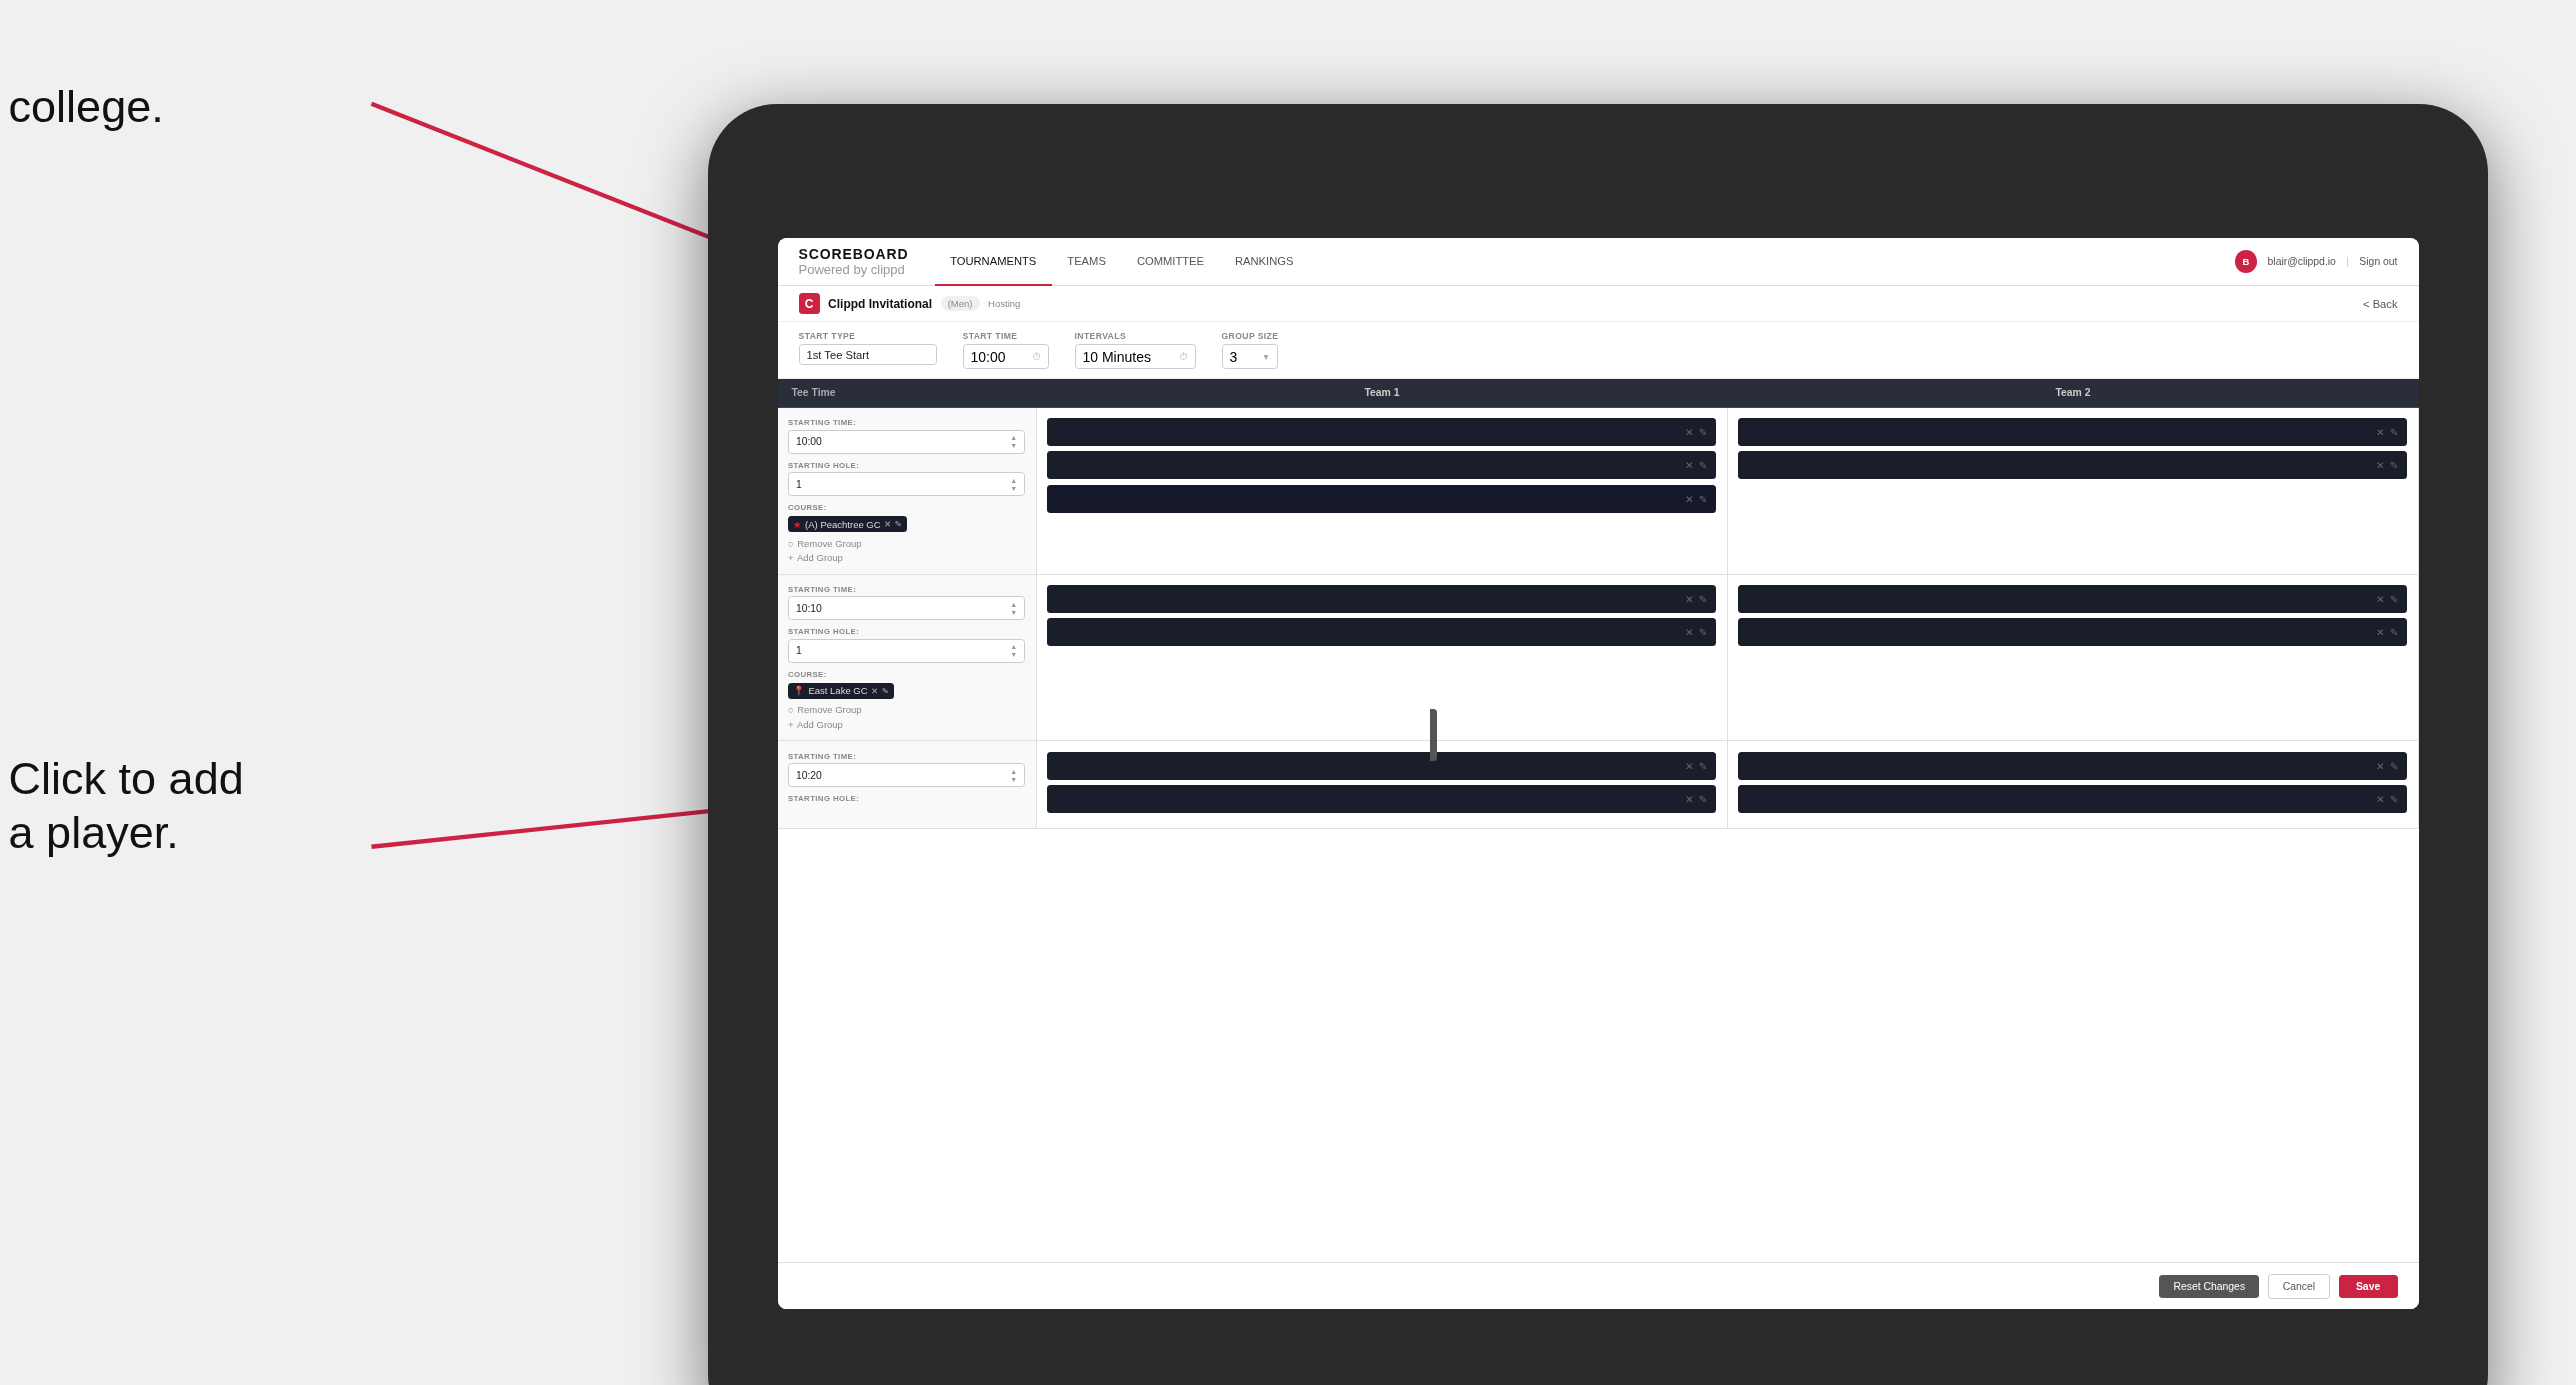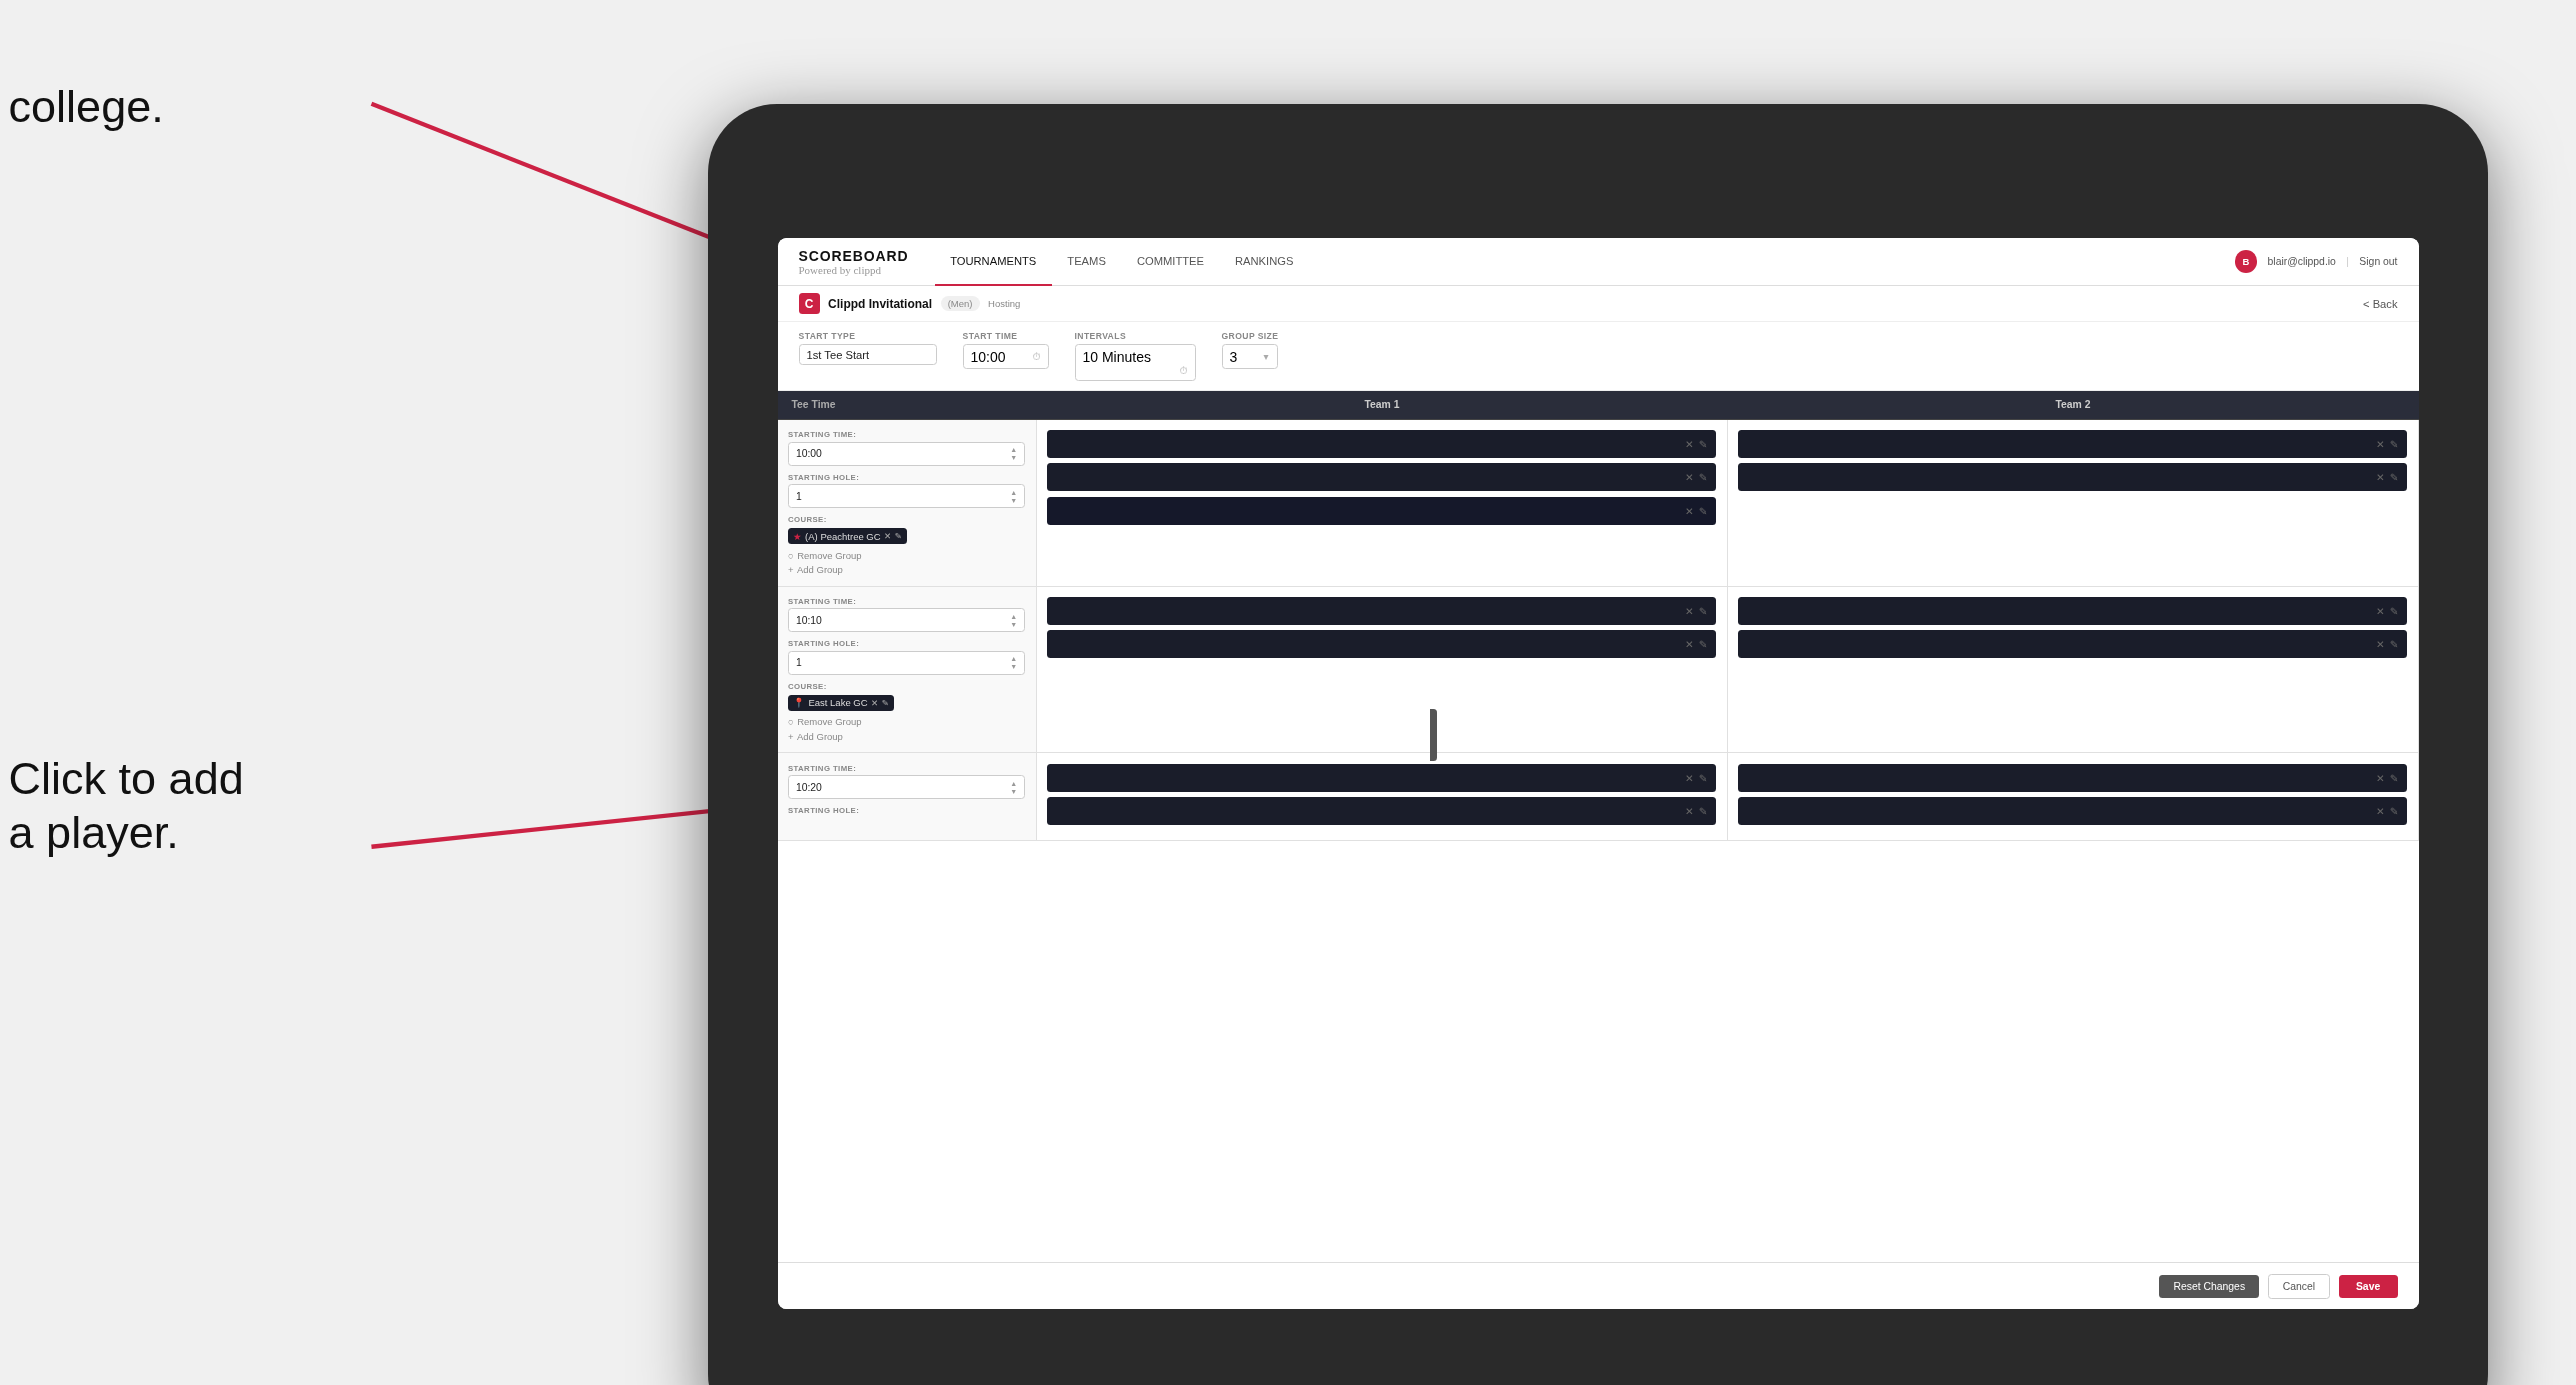--- a/index.html
+++ b/index.html
@@ -75,23 +75,22 @@
     }
 
     .logo-text {
       font-size: 14px;
       font-weight: 800;
       letter-spacing: 0.9px;
       color: #111;
     }
 
     .logo-sub {
-      font-size: 11px;
+      font-size: 13px;
       color: #999;
-      font-family: Liberation Serif, serif;
     }
 
     .nav-tabs {
       display: flex;
       gap: 0;
       flex: 1;
     }
 
     .nav-tab {
       padding: 0 15.5px;
@@ -523,21 +522,21 @@
       </div>
       <div class="form-group">
         <label class="form-label">Start Time</label>
         <div style="display:flex;align-items:center;border:0.9px solid #ccc;border-radius:3.5px;padding:3.5px 7px;background:#fff;min-width:86px;">
           <span>10:00</span>
           <span style="margin-left:auto;color:#aaa;font-size:10.4px;">⏱</span>
         </div>
       </div>
       <div class="form-group">
         <label class="form-label">Intervals</label>
-        <div style="display:flex;border:0.9px solid #ccc;border-radius:3.5px;padding:3.5px 7px;background:#fff;min-width:121px;flex-direction:column;">
+        <div style="display:flex;align-items:center;border:0.9px solid #ccc;border-radius:3.5px;padding:3.5px 7px;background:#fff;min-width:121px;">
           <span>10 Minutes</span>
           <span style="margin-left:auto;color:#aaa;font-size:10.4px;">⏱</span>
         </div>
       </div>
       <div class="form-group">
         <label class="form-label">Group Size</label>
         <div style="display:flex;align-items:center;border:0.9px solid #ccc;border-radius:3.5px;padding:3.5px 7px;background:#fff;min-width:52px;">
           <span>3</span>
           <span style="margin-left:auto;color:#aaa;font-size:8.6px;">▼</span>
         </div>

